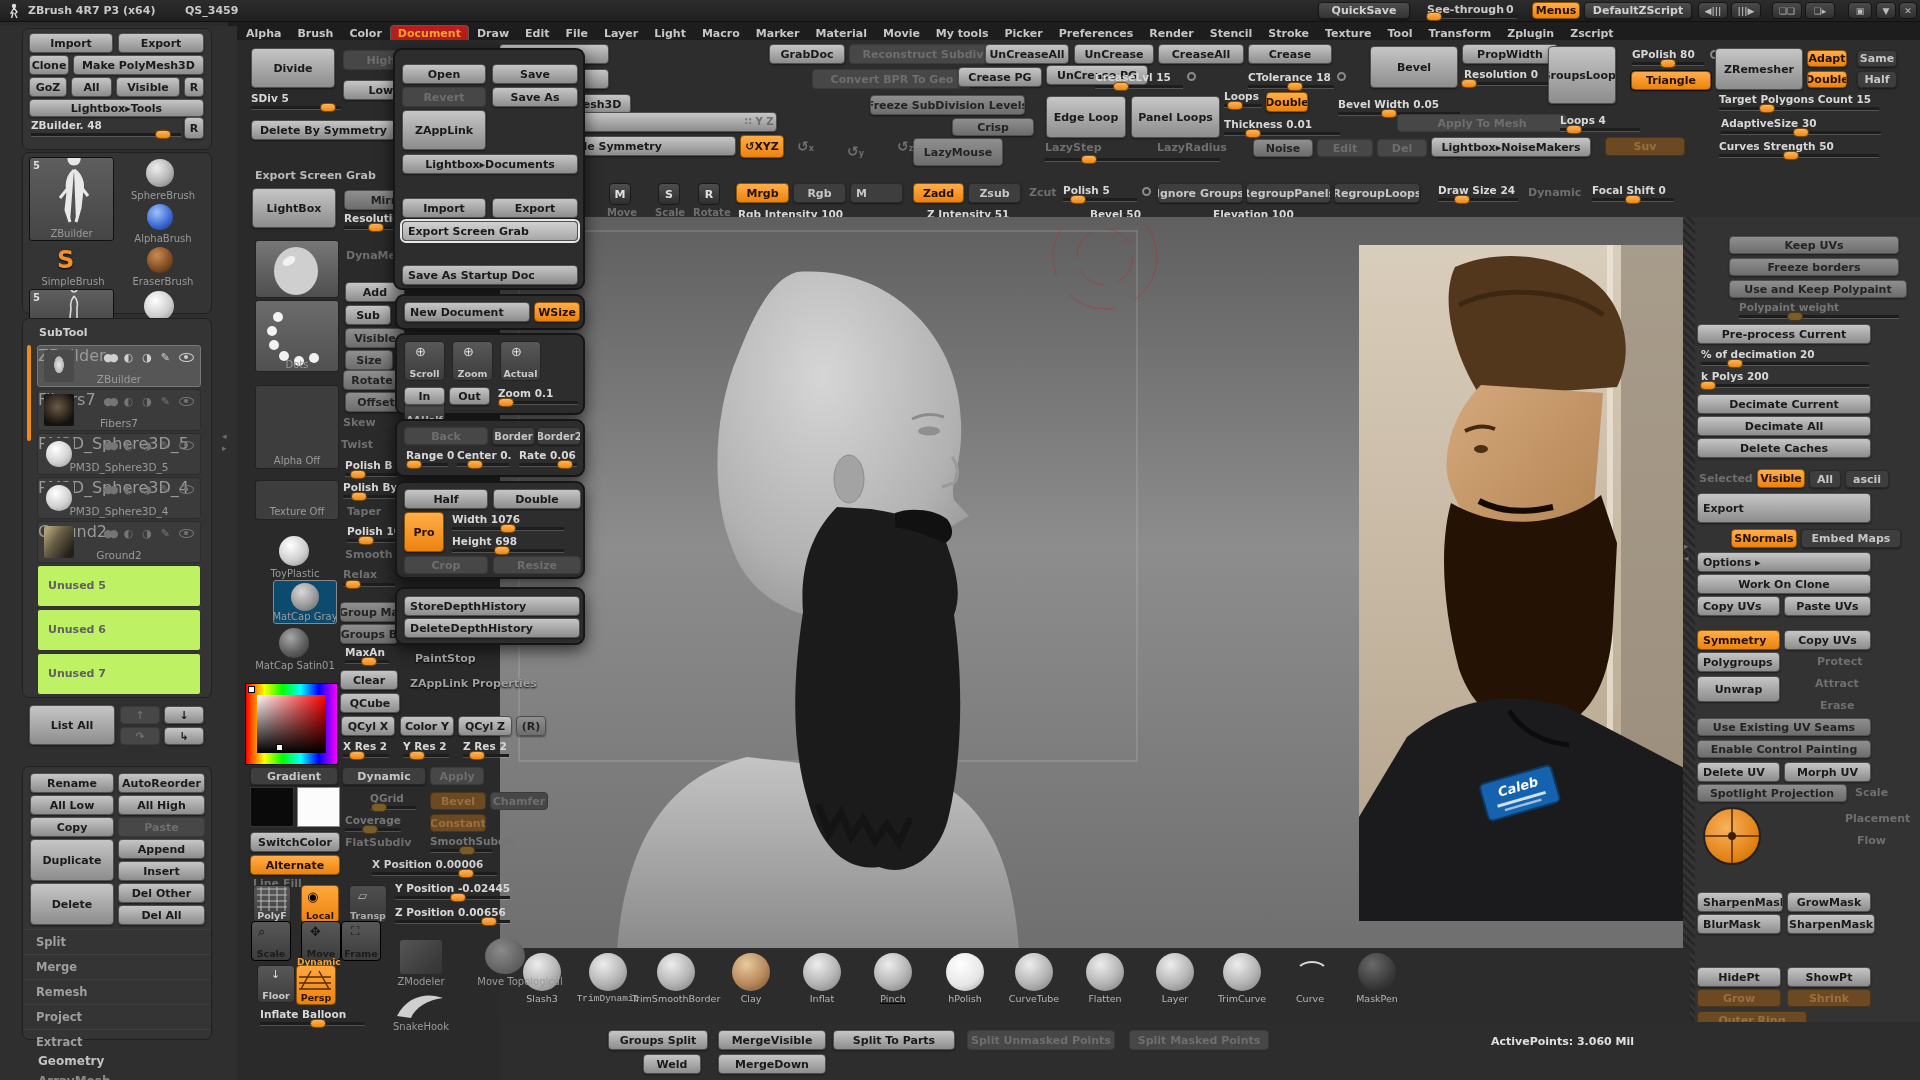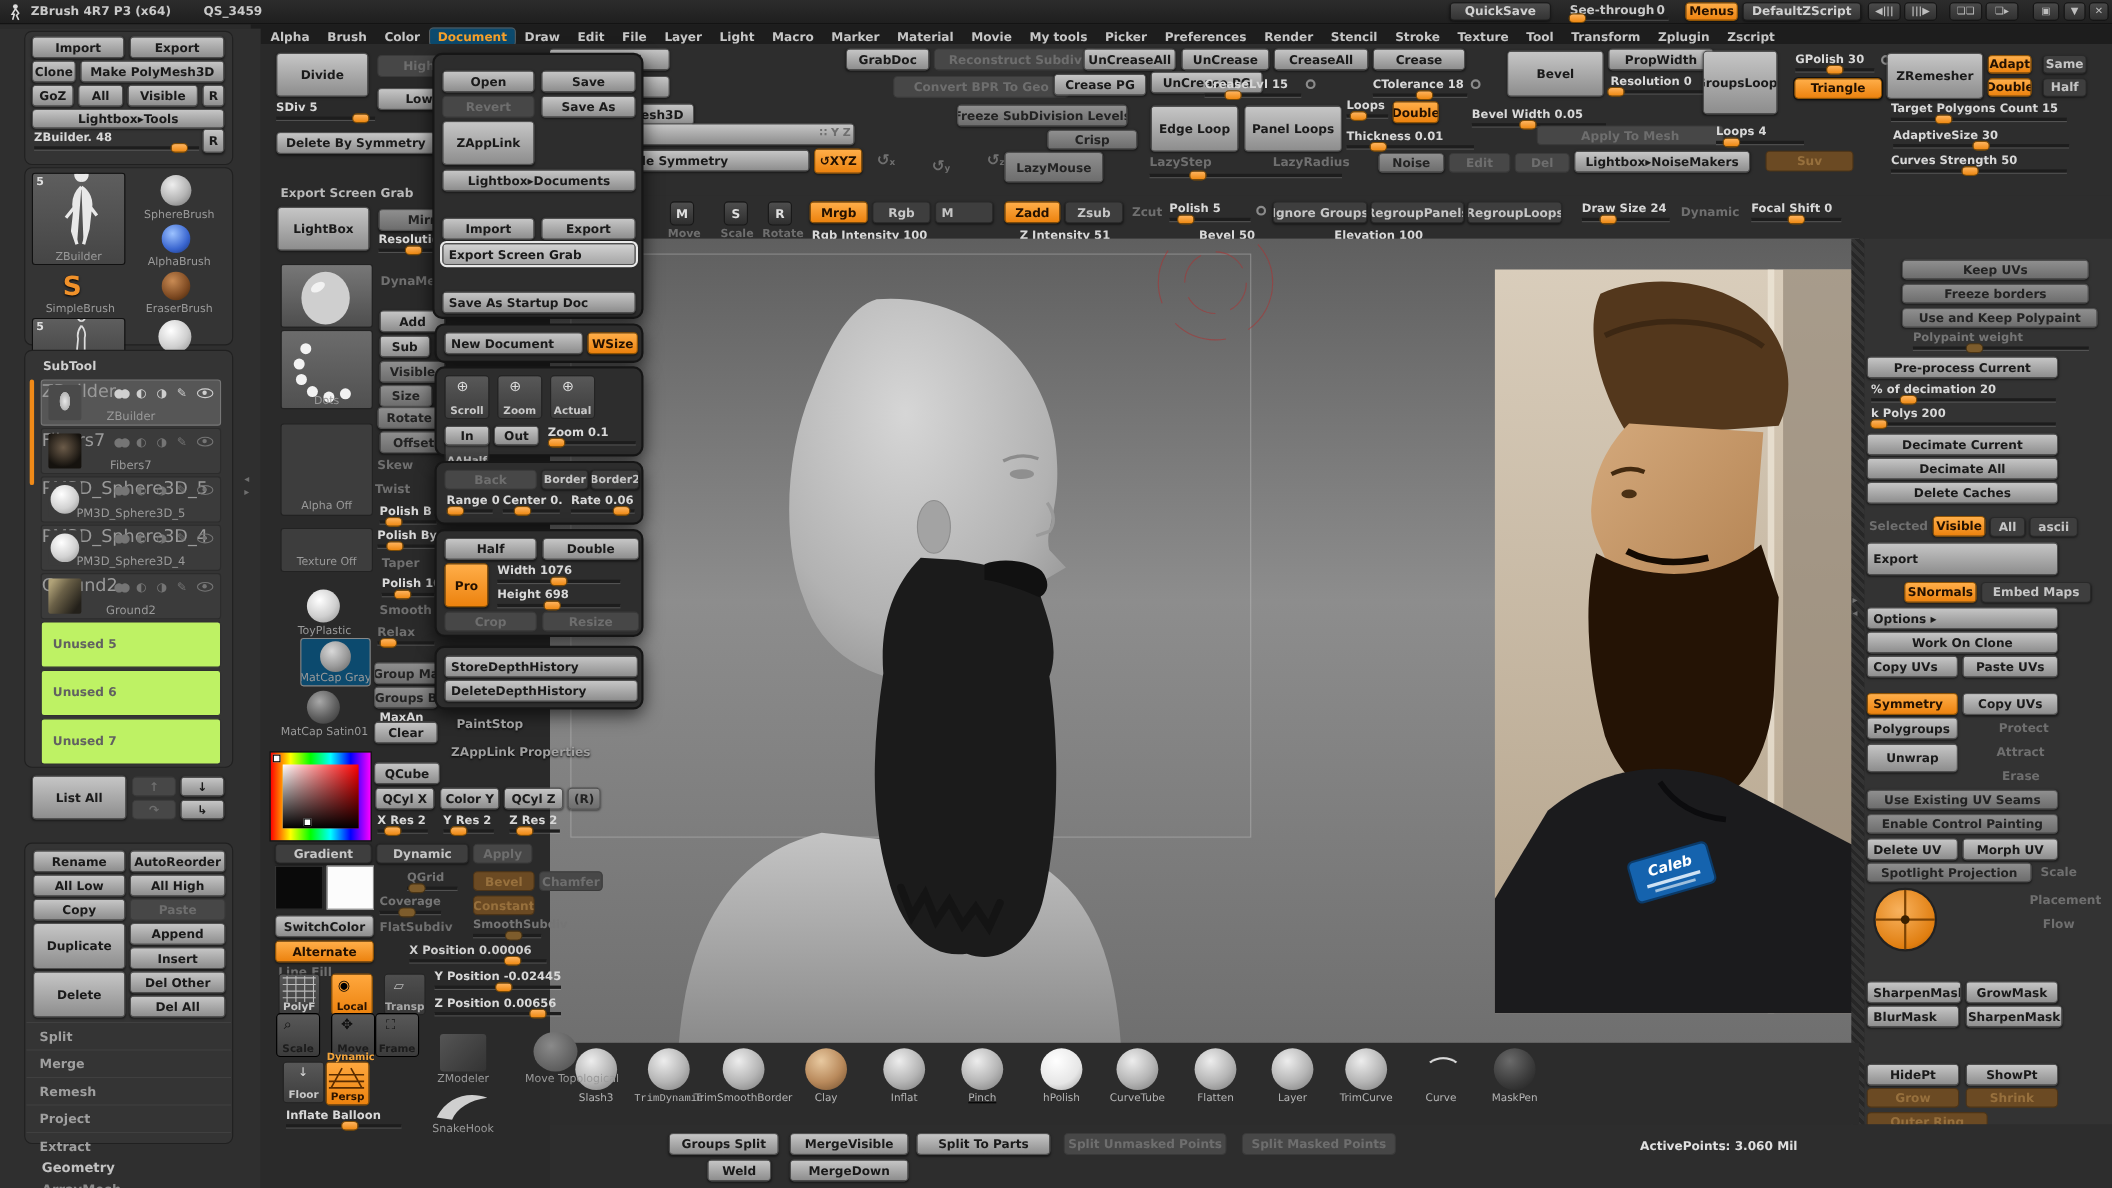--- a/index.html
+++ b/index.html
@@ -30,21 +30,21 @@
   
   .pb{position:absolute;background:#343434;border:1px solid #202020;border-radius:7px}
   .menuwrap{position:absolute;background:#2d2d2d;border:2px solid #161616;border-radius:9px;
       box-shadow:0 5px 16px rgba(0,0,0,.65)}
   
   #titlebar{position:absolute;left:0;top:0;width:1920px;height:22px;background:linear-gradient(#2c2c2c,#1f1f1f);
       border-bottom:1px solid #111;color:#c9c9c9;font-size:11px;font-weight:bold}
   #menubar{position:absolute;left:228px;top:22px;width:1692px;height:18px;background:#1d1d1d;display:flex;
       align-items:center;gap:2px;padding-left:10px}
   .mitem{color:#c6c6c6;font-size:11px;font-weight:bold;padding:1px 7px;border-radius:4px;border:1px solid transparent}
-  .mitem.active{color:#f6a02a;background:#0c4a6e;border-color:#5a5a5a}
+  .mitem.active{color:#f6a02a;background:#b91c1c;border-color:#5a5a5a}
   .winbtn{position:absolute;top:2px;height:17px;background:linear-gradient(#4a4a4a,#303030);border:1px solid #151515;
       border-radius:4px;color:#bdbdbd;font-size:9px;display:flex;align-items:center;justify-content:center}
   
   #leftcol{position:absolute;left:0;top:26px;width:237px;height:1054px;background:#2f2f2f}
   .thumbcell{position:absolute;background:#4a4a4a;border:1px solid #222;border-radius:3px;overflow:hidden}
   .badge{position:absolute;left:3px;top:2px;color:#ddd;font-size:10px;font-weight:bold}
   .thlabel{position:absolute;font-size:10px;color:#9a9a9a;text-align:center;white-space:nowrap;overflow:hidden}
   .sphere{position:absolute;border-radius:50%;background:radial-gradient(circle at 38% 32%,#fff,#cfcfcf 55%,#8b8b8b)}
   
   .strow{position:relative;height:42px;margin:2px 4px;background:#3b3b3b;border:1px solid #2c2c2c;border-radius:3px;color:#9a9a9a}
@@ -380,21 +380,21 @@
   </div>
   <div>
     <span class="sphere" style="left:42px;top:588px;width:30px;height:30px;background:radial-gradient(circle at 38% 32%,#a8a8a8,#5f5f5f 55%,#2e2e2e)"></span>
     <div class="thlabel" style="left:8px;top:620px;width:100px">MatCap Satin01</div>
   </div>
   <div class="b md" style="left:103px;top:562px;width:58px">Group Ma</div>
   <div class="b md" style="left:103px;top:584px;width:58px">Groups B</div>
   <div class="sld" style="left:108px;top:606px;width:44px"><span>MaxAn</span><div class="trk">
         <i style="left:55%"></i>
       </div></div>
-  <div class="b" style="left:103px;top:616px;width:58px">Clear</div>
+  <div class="b" style="left:103px;top:630px;width:58px">Clear</div>
   <div class="b" style="left:103px;top:653px;width:60px">QCube</div>
   <div id="cpick" style="left:8px;top:643px;width:93px;height:82px">
     <div class="sv"></div>
     <div class="pickmark" style="left:2px;top:2px"></div>
     <div class="pickmark" style="left:30px;top:60px;background:#fff"></div>
   </div>
   <div class="b" style="left:104px;top:676px;width:54px">QCyl X</div>
   <div class="b" style="left:163px;top:676px;width:54px">Color Y</div>
   <div class="b" style="left:221px;top:676px;width:54px">QCyl Z</div>
   <div class="b md" style="left:279px;top:676px;width:30px">(R)</div>
@@ -563,21 +563,21 @@
   <div class="b" style="left:873px;top:6px;width:88px;height:42px">Bevel</div>
   <div class="b" style="left:965px;top:4px;width:96px">PropWidth</div>
   <div class="sld" style="left:967px;top:28px;width:90px"><span>Resolution 0</span><div class="trk">
         <i style="left:5%"></i>
       </div></div>
   <div class="b" style="left:1051px;top:6px;width:68px;height:58px">GroupsLoops</div>
   <div class="sld" style="left:1063px;top:74px;width:80px"><span>Loops 4</span><div class="trk">
         <i style="left:18%"></i>
       </div></div>
 
-  <div class="sld" style="left:1135px;top:8px;width:72px"><span>GPolish 30</span><div class="trk">
+  <div class="sld" style="left:1135px;top:8px;width:72px"><span>GPolish 80</span><div class="trk">
         <i style="left:50%"></i>
       </div></div>
   <div class="dotbtn" style="left:1213px;top:10px"></div>
   <div class="b or" style="left:1134px;top:31px;width:80px;height:19px;outline:1px solid #111">Triangle</div>
   <div class="b" style="left:1218px;top:8px;width:88px;height:42px">ZRemesher</div>
   <div class="b or" style="left:1310px;top:10px;width:40px;height:17px">Adapt</div>
   <div class="b or" style="left:1310px;top:31px;width:40px;height:17px">Double</div>
   <div class="b dk" style="left:1360px;top:10px;width:40px;height:17px">Same</div>
   <div class="b dk" style="left:1360px;top:31px;width:40px;height:17px">Half</div>
   <div class="sld" style="left:1222px;top:53px;width:160px"><span>Target Polygons Count 15</span><div class="trk">

